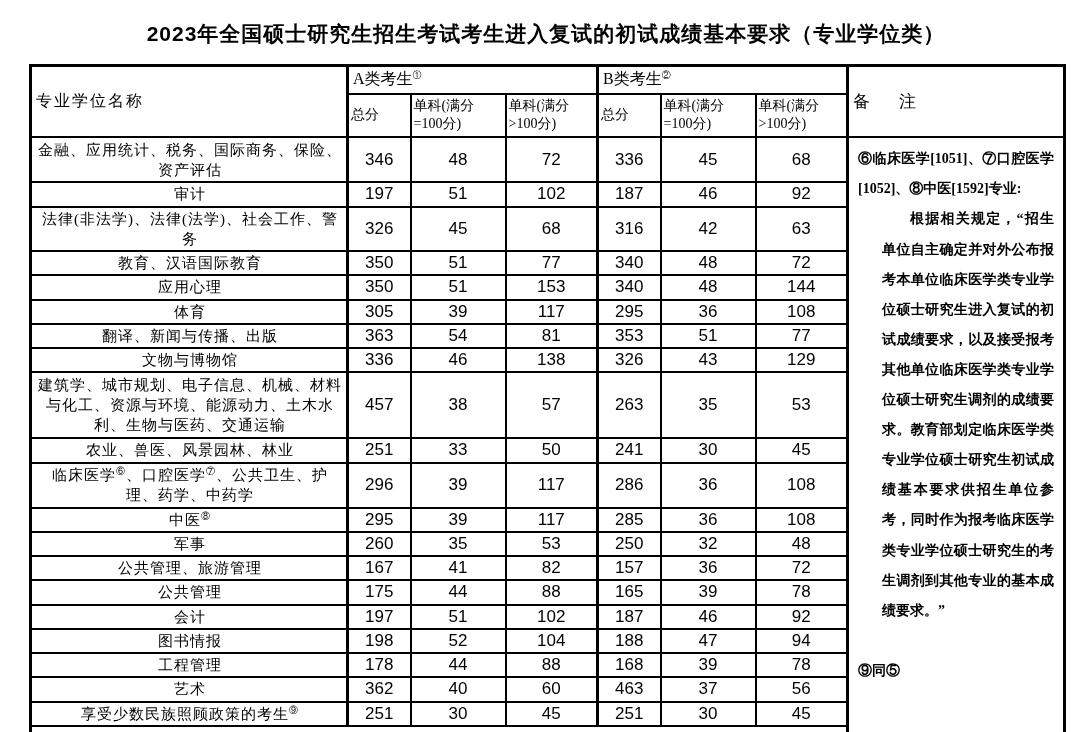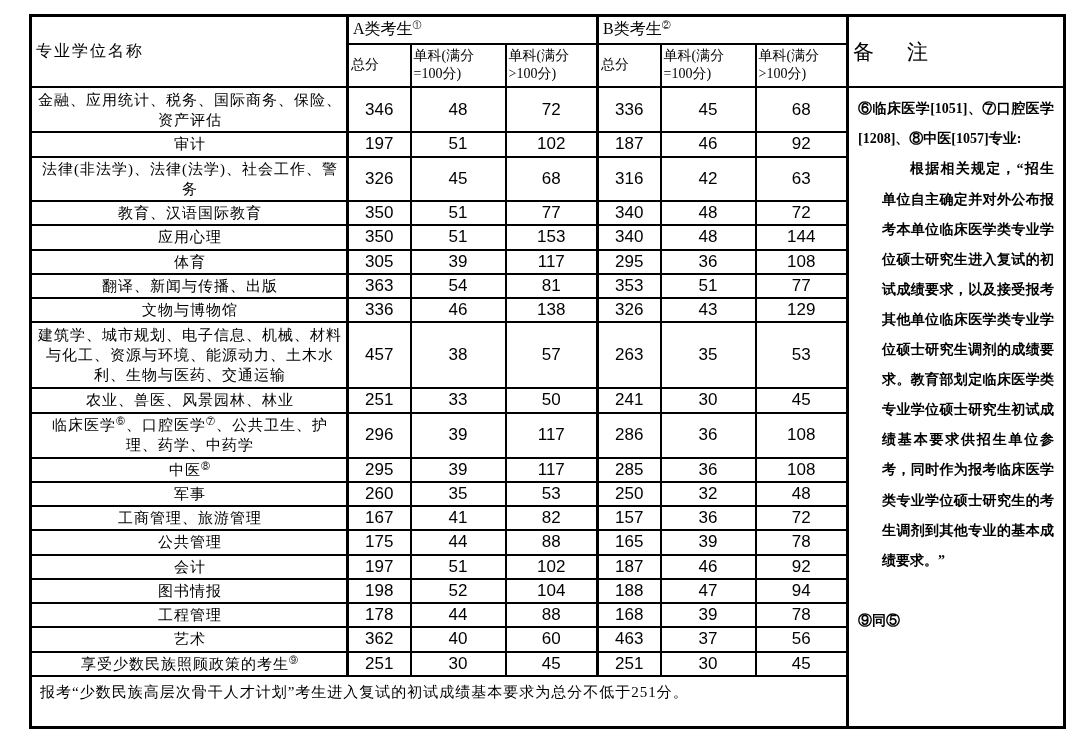--- a/index.html
+++ b/index.html
@@ -15,21 +15,21 @@
   }
   .score-table th,.score-table td{
     border:2px solid #000;padding:1px 4px;box-sizing:border-box;vertical-align:middle;
   }
   
   .score-table .sep-r{border-right:3px solid #000;}
   .score-table thead th{font-weight:normal;text-align:left;}
   th.group-head{font-size:16px;height:28px;}
   th.name-head{font-size:16px;letter-spacing:2px;}
   th.sub-head{font-size:14px;line-height:1.35;height:36px;padding:2px 2px;}
-  th.remark-head{font-size:21px;letter-spacing:6px;}
+  th.remark-head{font-size:17px;letter-spacing:6px;}
   td.name{font-size:15px;text-align:center;padding-left:6px;line-height:1.35;letter-spacing:1px;}
   td.num{font-family:"Liberation Sans",sans-serif;font-size:17px;text-align:center;}
   sup{font-size:9px;line-height:0;}
   tr.rh1{height:23px;}
   tr.rh2{height:45px;}
   tr.rh3{height:66px;}
   tr.rhl{height:35px;}
   td.remarks{
     vertical-align:top;text-align:justify;padding:6px 9px;
     font-size:14px;font-weight:bold;line-height:2.15;
@@ -38,20 +38,21 @@
   td.remarks .p-last{margin-top:30px;}
   tr.foot-row{height:52px;}
   td.footnote{
     vertical-align:top;font-size:15px;letter-spacing:1px;padding:6px 6px 0 8px;
   }
 </style>
 </head>
 <body>
 
 <div class="page">
+  <h1 class="doc-title">2023年全国硕士研究生招生考试考生进入复试的初试成绩基本要求（专业学位类）</h1>
 
   <table class="score-table">
     <colgroup>
       <col style="width:317px">
         <col style="width:63px">
         <col style="width:95px">
         <col style="width:92px">
       <col style="width:63px">
         <col style="width:95px">
         <col style="width:92px">
@@ -76,21 +77,21 @@
     <tbody>
       <tr class="rh2">
         <td class="name sep-r">金融、应用统计、税务、国际商务、保险、资产评估</td>
         <td class="num">346</td>
         <td class="num">48</td>
         <td class="num sep-r">72</td>
         <td class="num">336</td>
         <td class="num">45</td>
         <td class="num sep-r">68</td>
         <td class="remarks" rowspan="21">
-          <div>⑥临床医学[1051]、⑦口腔医学[1208]、⑧中医[1057]专业:</div>
+          <div>⑥临床医学[1051]、⑦口腔医学[1052]、⑧中医[1592]专业:</div>
           <div class="p-indent">根据相关规定，“招生单位自主确定并对外公布报考本单位临床医学类专业学位硕士研究生进入复试的初试成绩要求，以及接受报考其他单位临床医学类专业学位硕士研究生调剂的成绩要求。教育部划定临床医学类专业学位硕士研究生初试成绩基本要求供招生单位参考，同时作为报考临床医学类专业学位硕士研究生的考生调剂到其他专业的基本成绩要求。”</div>
           <div class="p-last">⑨同⑤</div>
         </td>
       </tr>
       <tr class="rh1">
         <td class="name sep-r">审计</td>
         <td class="num">197</td>
         <td class="num">51</td>
         <td class="num sep-r">102</td>
         <td class="num">187</td>
@@ -190,21 +191,21 @@
       <tr class="rh1">
         <td class="name sep-r">军事</td>
         <td class="num">260</td>
         <td class="num">35</td>
         <td class="num sep-r">53</td>
         <td class="num">250</td>
         <td class="num">32</td>
         <td class="num sep-r">48</td>
       </tr>
       <tr class="rh1">
-        <td class="name sep-r">工商管理、旅游管理</td>
+        <td class="name sep-r">公共管理、旅游管理</td>
         <td class="num">167</td>
         <td class="num">41</td>
         <td class="num sep-r">82</td>
         <td class="num">157</td>
         <td class="num">36</td>
         <td class="num sep-r">72</td>
       </tr>
       <tr class="rh1">
         <td class="name sep-r">公共管理</td>
         <td class="num">175</td>

